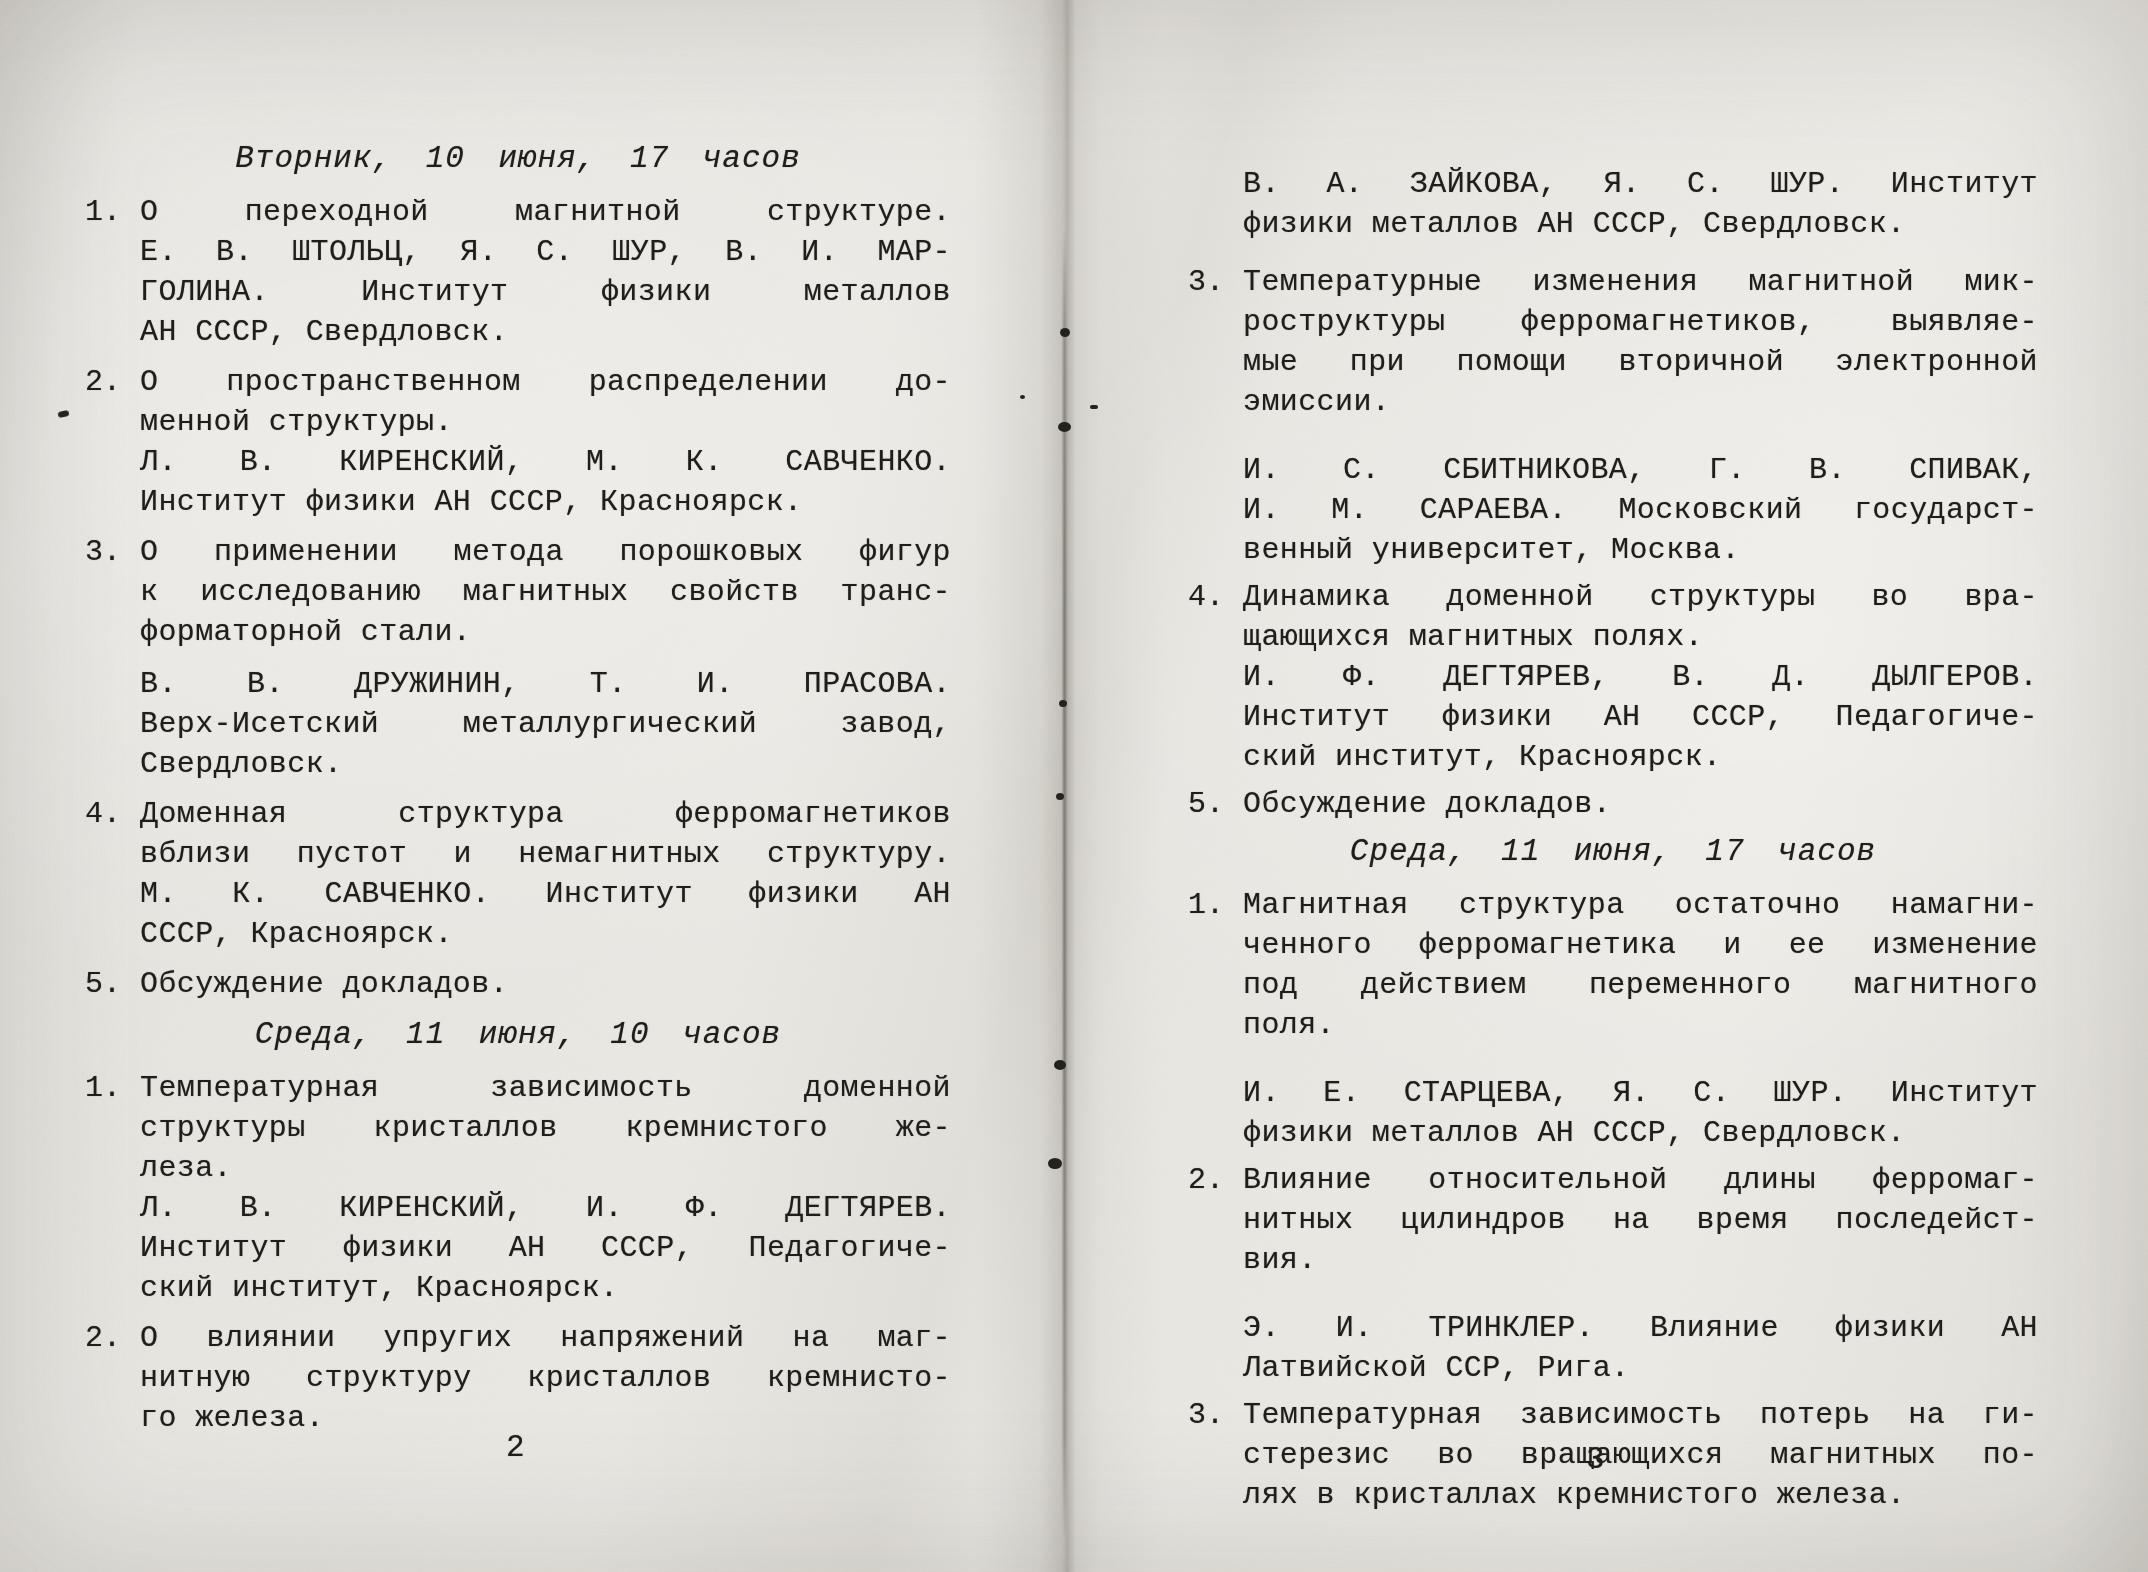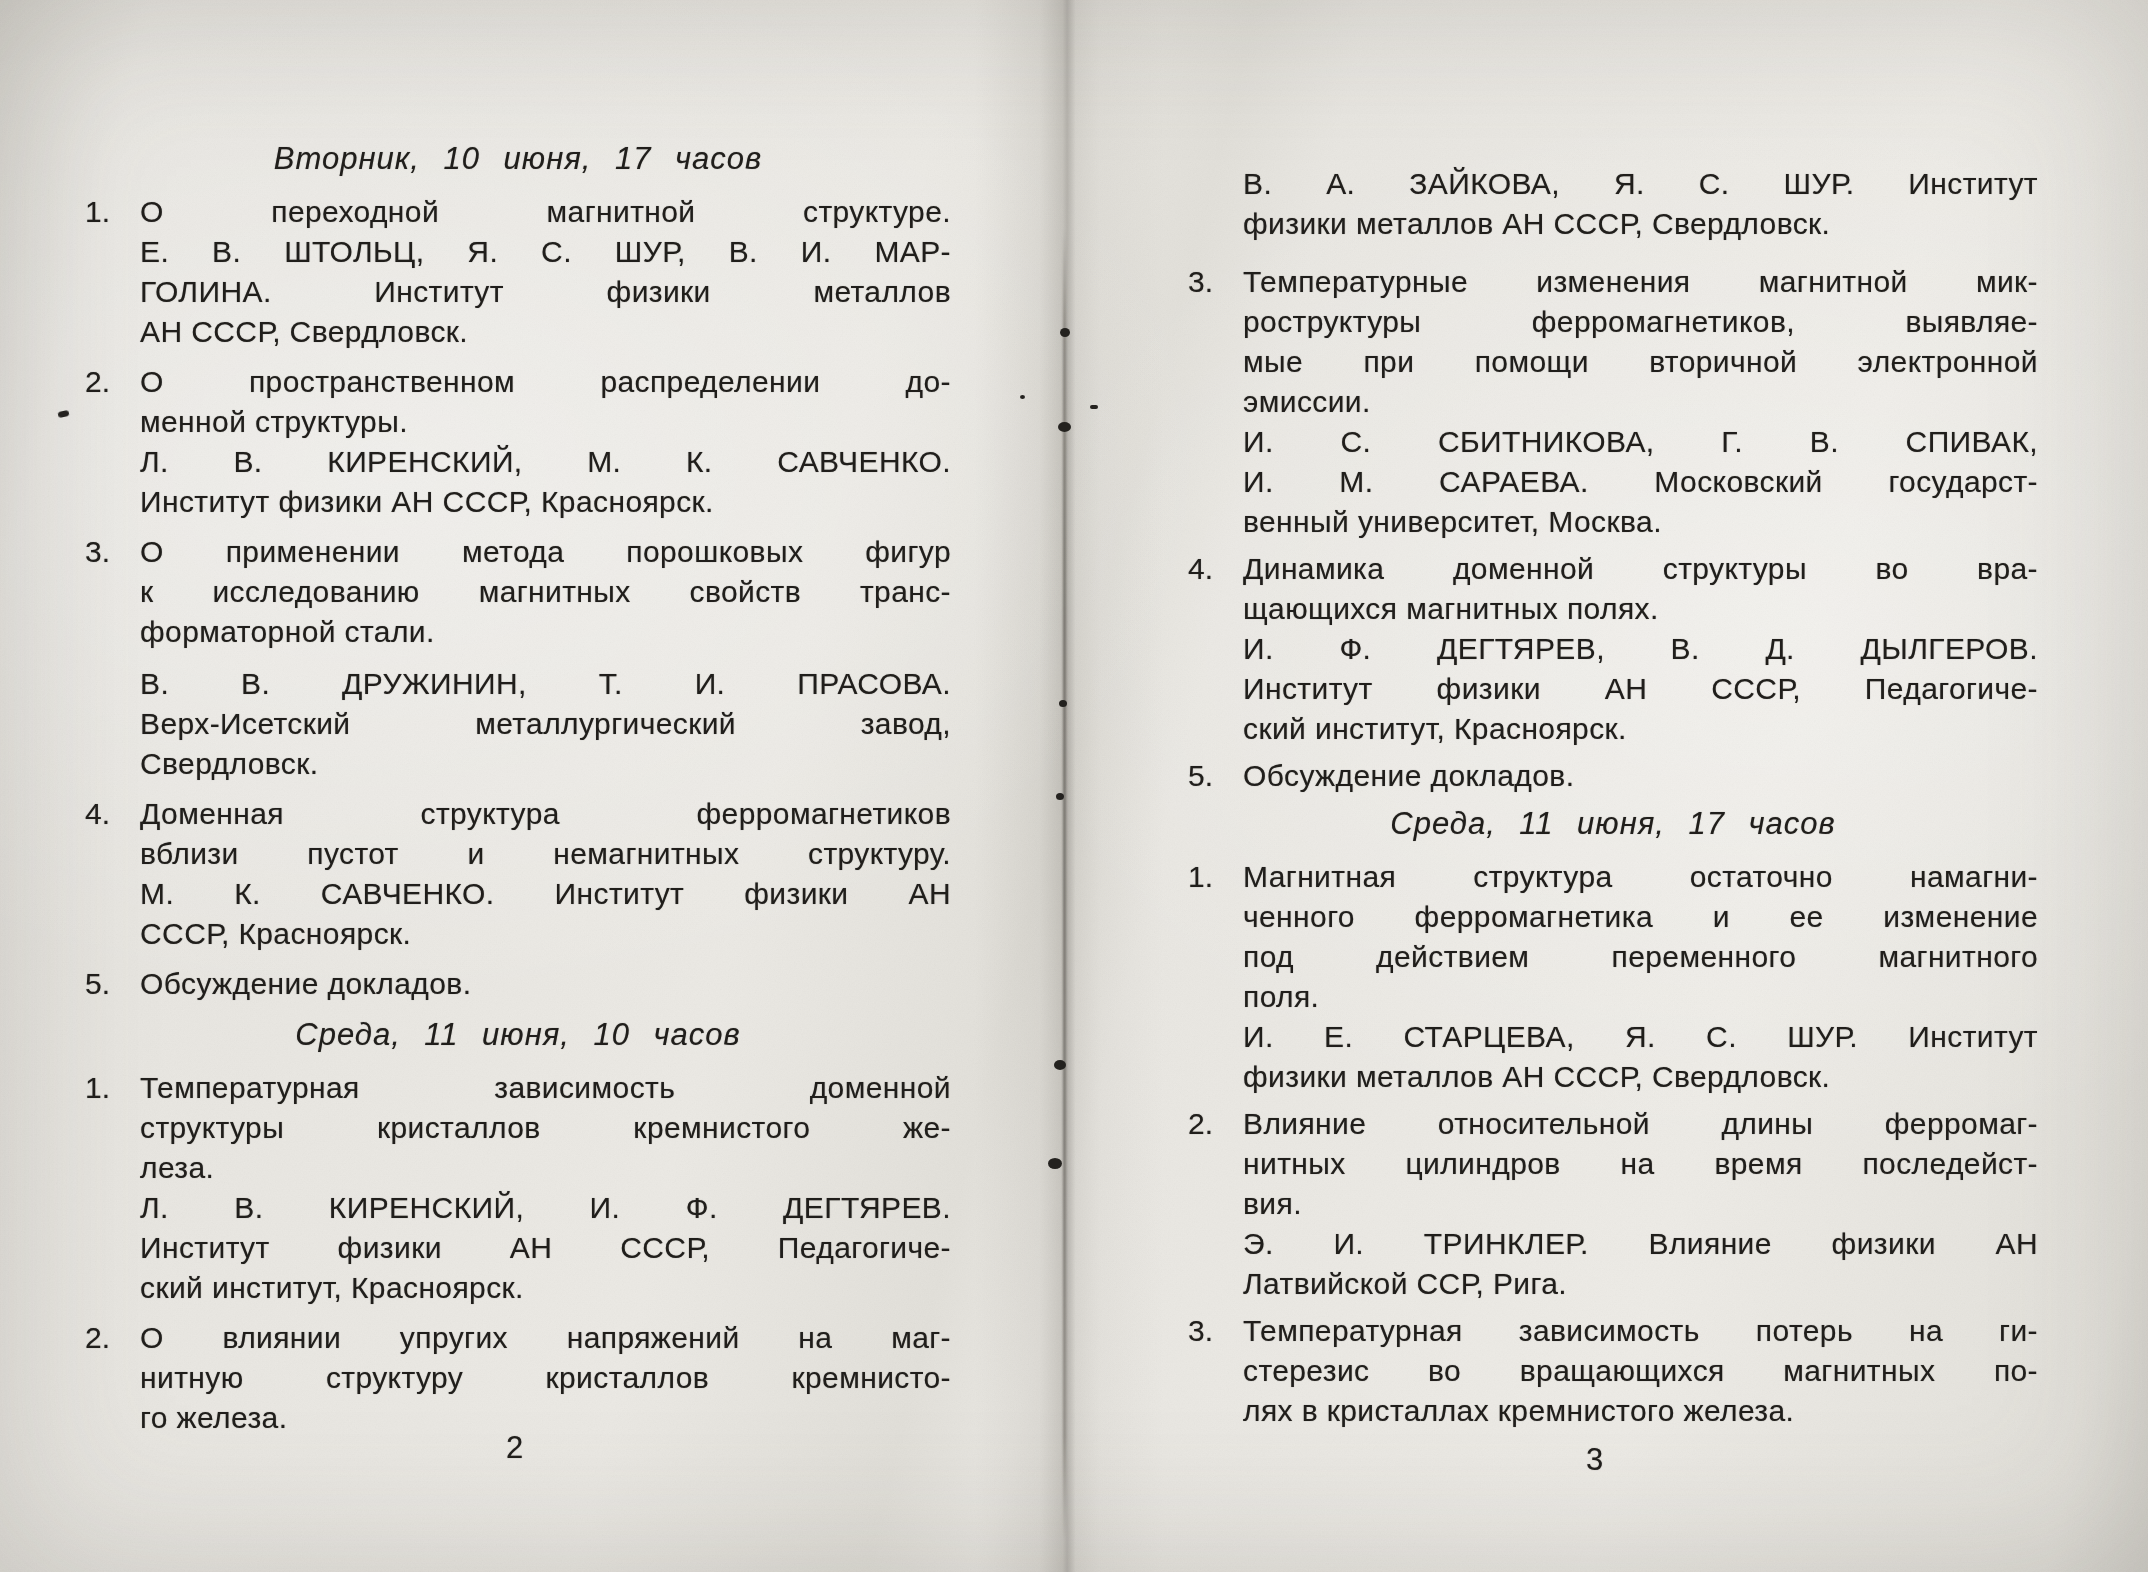--- a/index.html
+++ b/index.html
@@ -11,21 +11,21 @@
   .scan {
     position: relative;
     width: 2148px; height: 1572px;
     background:
       radial-gradient(ellipse 1400px 900px at 18% 30%, rgba(255,255,255,0.35), rgba(255,255,255,0) 60%),
       radial-gradient(ellipse 1300px 900px at 82% 40%, rgba(255,255,255,0.30), rgba(255,255,255,0) 60%),
       linear-gradient(104deg, #d9d7d1 0%, #e7e5e0 6%, #ebe9e4 38%, #e2e0da 49.5%, #e9e7e2 54%, #edebe6 78%, #e3e1db 96%, #d8d6d0 100%),
       #e8e6e1;
     box-shadow: inset 0 0 160px rgba(95,90,80,0.22);
     overflow: hidden;
-    font-family: Liberation Sans, sans-serif;
+    font-family: Liberation Mono, monospace;
     color: var(--ink, #201e1b);
   }
   
   .gutter {
     position: absolute; left: 975px; top: 0; width: 190px; height: 1572px;
     background: linear-gradient(90deg,
       rgba(110,105,95,0) 0%,
       rgba(110,105,95,0.10) 34%,
       rgba(85,80,70,0.22) 46%,
       rgba(70,65,58,0.30) 48.5%,
@@ -66,21 +66,21 @@
   .item { display: flex; align-items: flex-start; }
   .page-left  .item { margin-bottom: 10px; }
   .page-right .item { margin-bottom: 7px; }
   .page-right .item.continued { margin-bottom: 18px; }
   .item .num {
     flex: 0 0 55px;
     font-size: 30px; line-height: 40px;
     text-shadow: 0 0 1px rgba(32,30,27,0.45);
   }
   .item .body { flex: 1 1 auto; min-width: 0; }
-  .para.spaced { margin-top: 0; }
+  .para.spaced { margin-top: 28px; }
   .page-left .para.spaced { margin-top: 12px; }
   .line {
     font-size: 30px;
     line-height: 40px;
     letter-spacing: 0.4px;
     text-align: justify;
     text-align-last: justify;
     white-space: normal;
     text-shadow: 0 0 1px rgba(32,30,27,0.45);
   }

